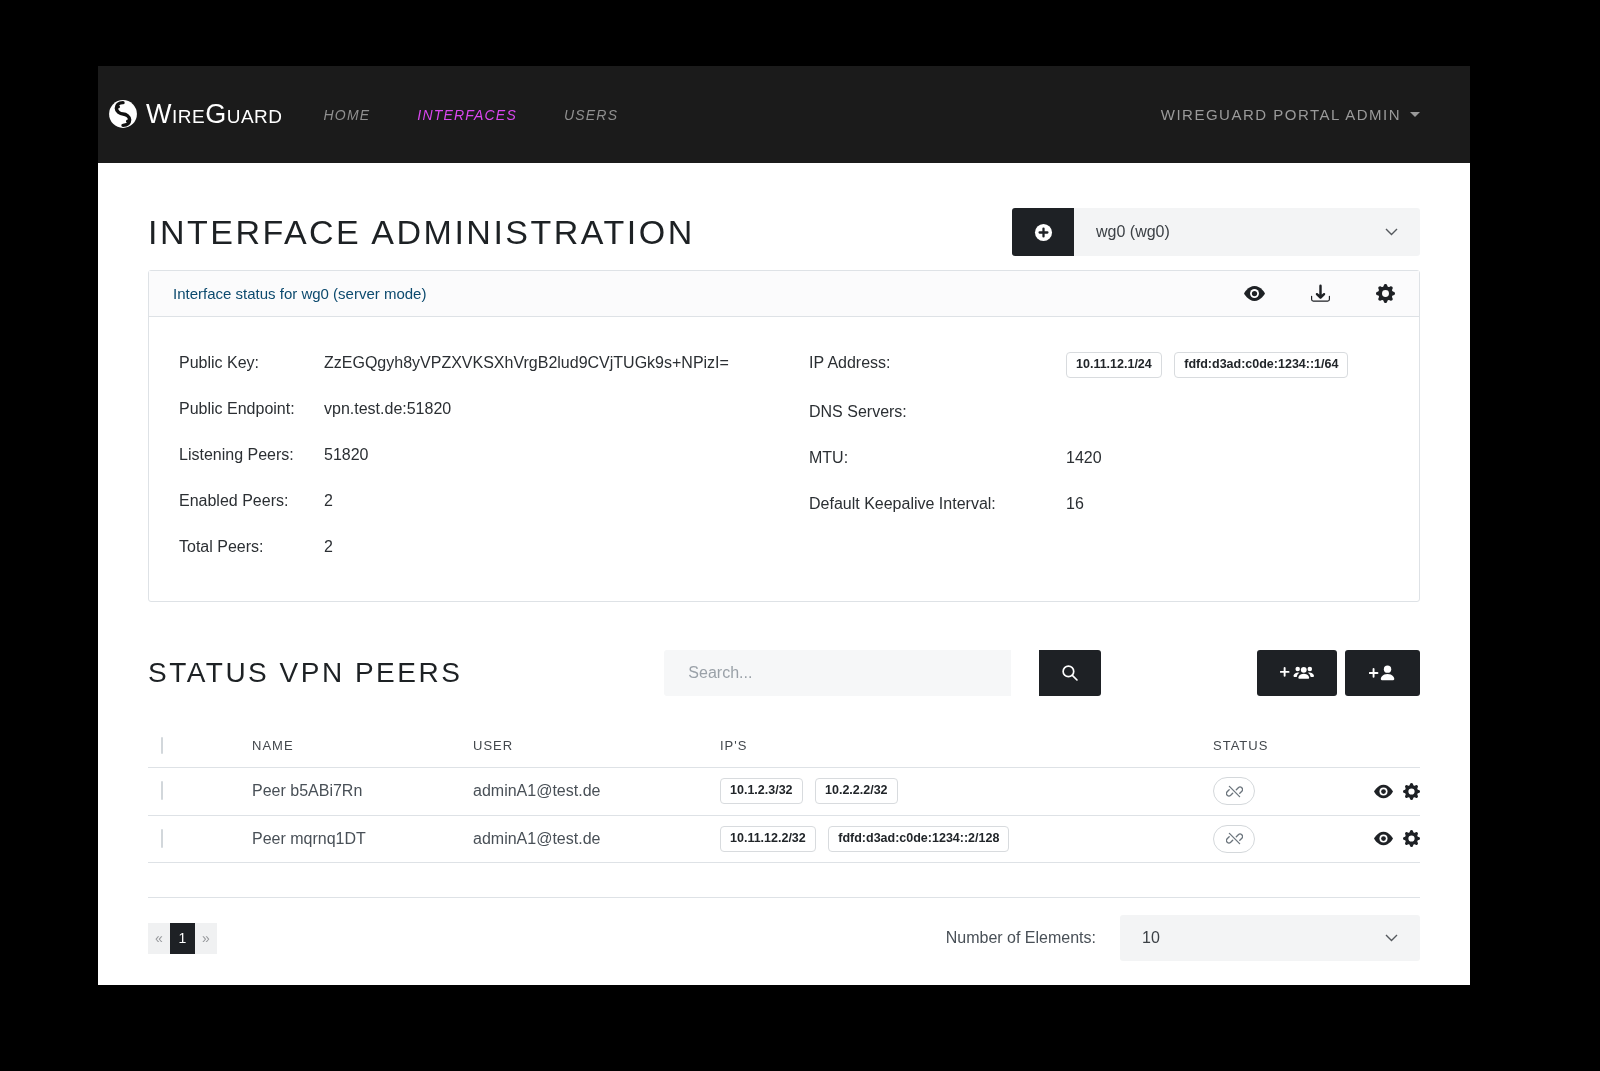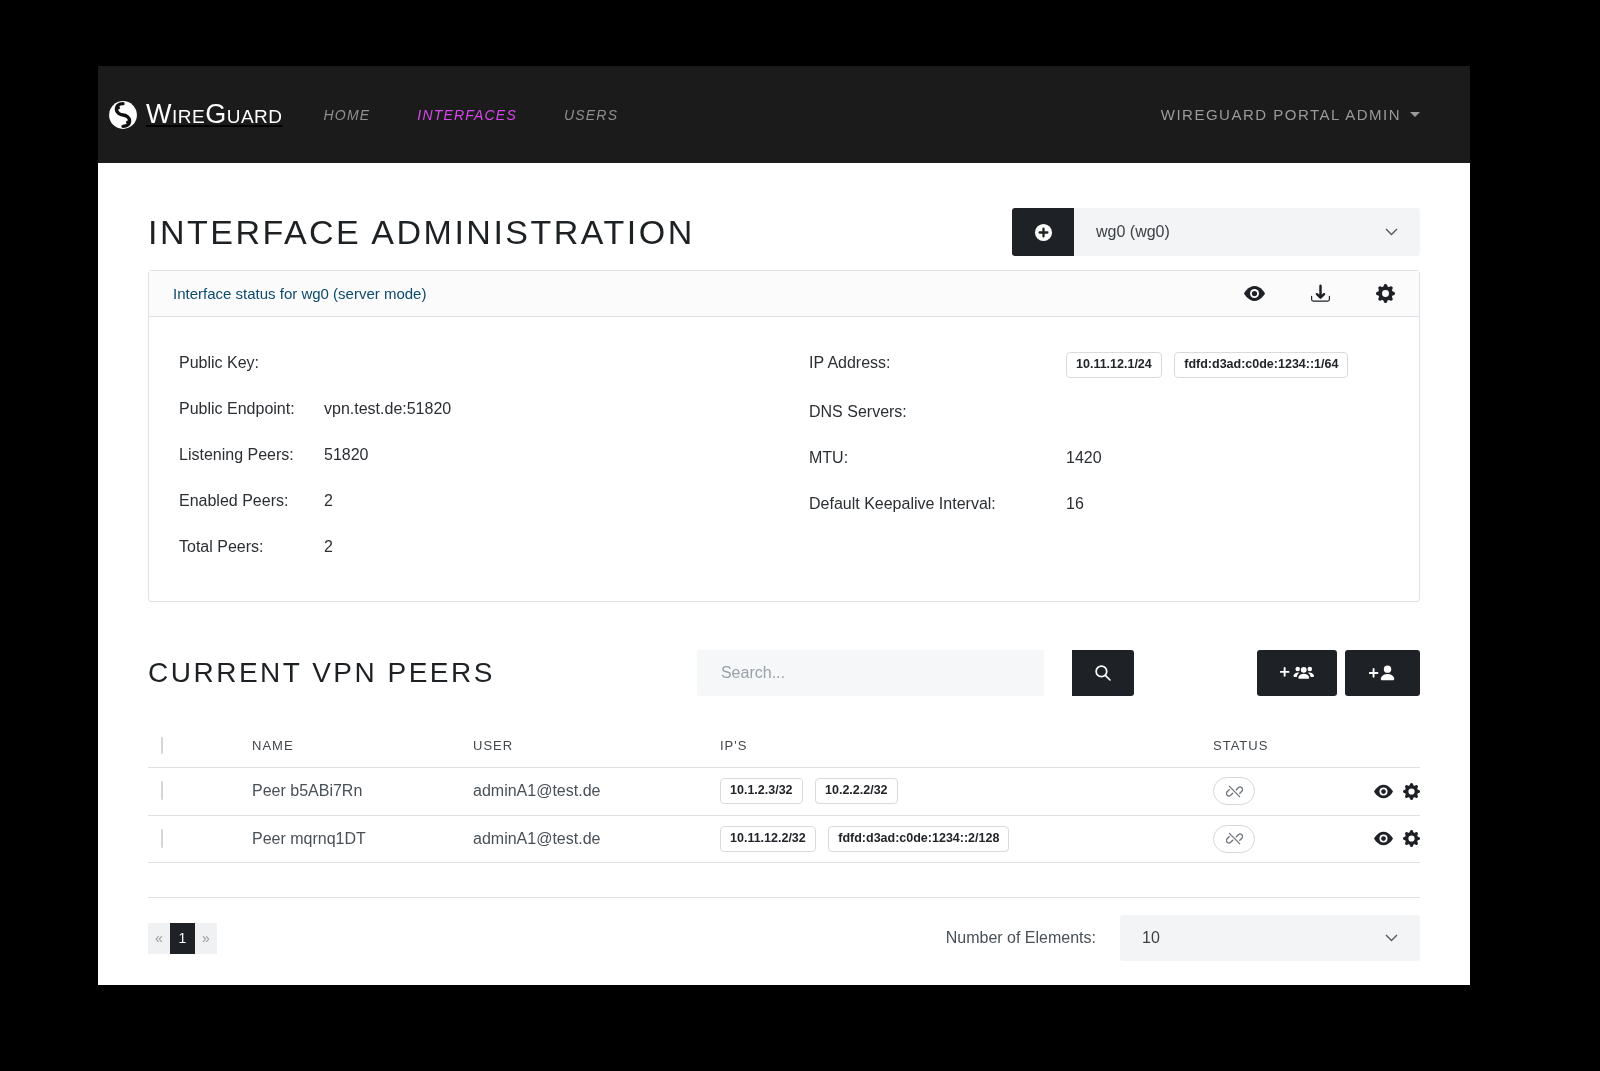--- a/index.html
+++ b/index.html
@@ -4,21 +4,21 @@
 <style>
   * { margin:0; padding:0; box-sizing:border-box; }
   html,body { background:#000; width:1600px; height:1071px; overflow:hidden;
               font-family:"Liberation Sans", sans-serif; }
   .window { position:absolute; left:98px; top:66px; width:1372px; height:919px;
             background:#fff; display:flex; flex-direction:column; }
 
   
   .navbar { height:97px; background:#1b1b1b; display:flex; align-items:center;
             padding:0 50px 0 10px; flex:none; }
-  .brand { display:flex; align-items:flex-end; gap:8px; cursor:pointer;text-decoration:underline; }
+  .brand { display:flex; align-items:flex-start; gap:8px; cursor:pointer; }
   .brand-text { color:#fff; font-size:27px; font-weight:500; letter-spacing:.5px;
                 font-variant:small-caps; }
   .nav-links { display:flex; align-items:center; margin-left:41px; gap:47px;font-style:italic; }
   .nav-link { font-size:14px; letter-spacing:1.2px; color:#8f8f8f; text-transform:uppercase;
               cursor:pointer; }
   .nav-link.active { color:#d946ef; }
   .user-menu { margin-left:auto; color:#9a9a9a; font-size:15px; letter-spacing:1.5px;
                display:flex; align-items:center; gap:9px; cursor:pointer; }
   .caret-down { width:0; height:0; border-left:5px solid transparent;
                 border-right:5px solid transparent; border-top:5px solid #9a9a9a; }
@@ -182,20 +182,21 @@
                 <path d="M9.405 1.05c-.413-1.4-2.397-1.4-2.81 0l-.1.34a1.464 1.464 0 0 1-2.105.872l-.31-.17c-1.283-.698-2.686.705-1.987 1.987l.169.311c.446.82.023 1.841-.872 2.105l-.34.1c-1.4.413-1.4 2.397 0 2.81l.34.1a1.464 1.464 0 0 1 .872 2.105l-.17.31c-.698 1.283.705 2.686 1.987 1.987l.311-.169a1.464 1.464 0 0 1 2.105.872l.1.34c.413 1.4 2.397 1.4 2.81 0l.1-.34a1.464 1.464 0 0 1 2.105-.872l.31.17c1.283.698 2.686-.705 1.987-1.987l-.169-.311a1.464 1.464 0 0 1 .872-2.105l.34-.1c1.4-.413 1.4-2.397 0-2.81l-.34-.1a1.464 1.464 0 0 1-.872-2.105l.17-.31c.698-1.283-.705-2.686-1.987-1.987l-.311.169a1.464 1.464 0 0 1-2.105-.872l-.1-.34zM8 10.93a2.929 2.929 0 1 1 0-5.86 2.929 2.929 0 0 1 0 5.86z"></path>
               </svg>
             </span>
           </button>
         </div>
       </div>
       <div class="card-body">
         <div class="col-left">
           <div class="frow">
             <span class="flabel">Public Key:</span>
+            <span class="fvalue">ZzEGQgyh8yVPZXVKSXhVrgB2lud9CVjTUGk9s+NPizI=</span>
           </div>
           <div class="frow">
             <span class="flabel">Public Endpoint:</span>
             <span class="fvalue">vpn.test.de:51820</span>
           </div>
           <div class="frow">
             <span class="flabel">Listening Peers:</span>
             <span class="fvalue">51820</span>
           </div>
           <div class="frow">
@@ -225,21 +226,21 @@
           </div>
           <div class="frow">
             <span class="flabel">Default Keepalive Interval:</span>
             <span class="fvalue">16</span>
           </div>
         </div>
       </div>
     </div>
 
     <div class="peers-head">
-      <h2>CURRENT VPN PEERS</h2>
+      <h2>STATUS VPN PEERS</h2>
       <div class="search-group">
         <input class="search-input" placeholder="Search..." style="">
         <button class="btn-dark search-btn">
           <span>
             <svg width="18" height="18" viewBox="0 0 16 16" fill="none">
               <circle cx="6.6" cy="6.6" r="4.7" stroke="#fff" stroke-width="1.5"></circle>
               <path d="M10.3 10.3L14.2 14.2" stroke="#fff" stroke-width="1.5" stroke-linecap="round"></path>
             </svg>
           </span>
         </button>

